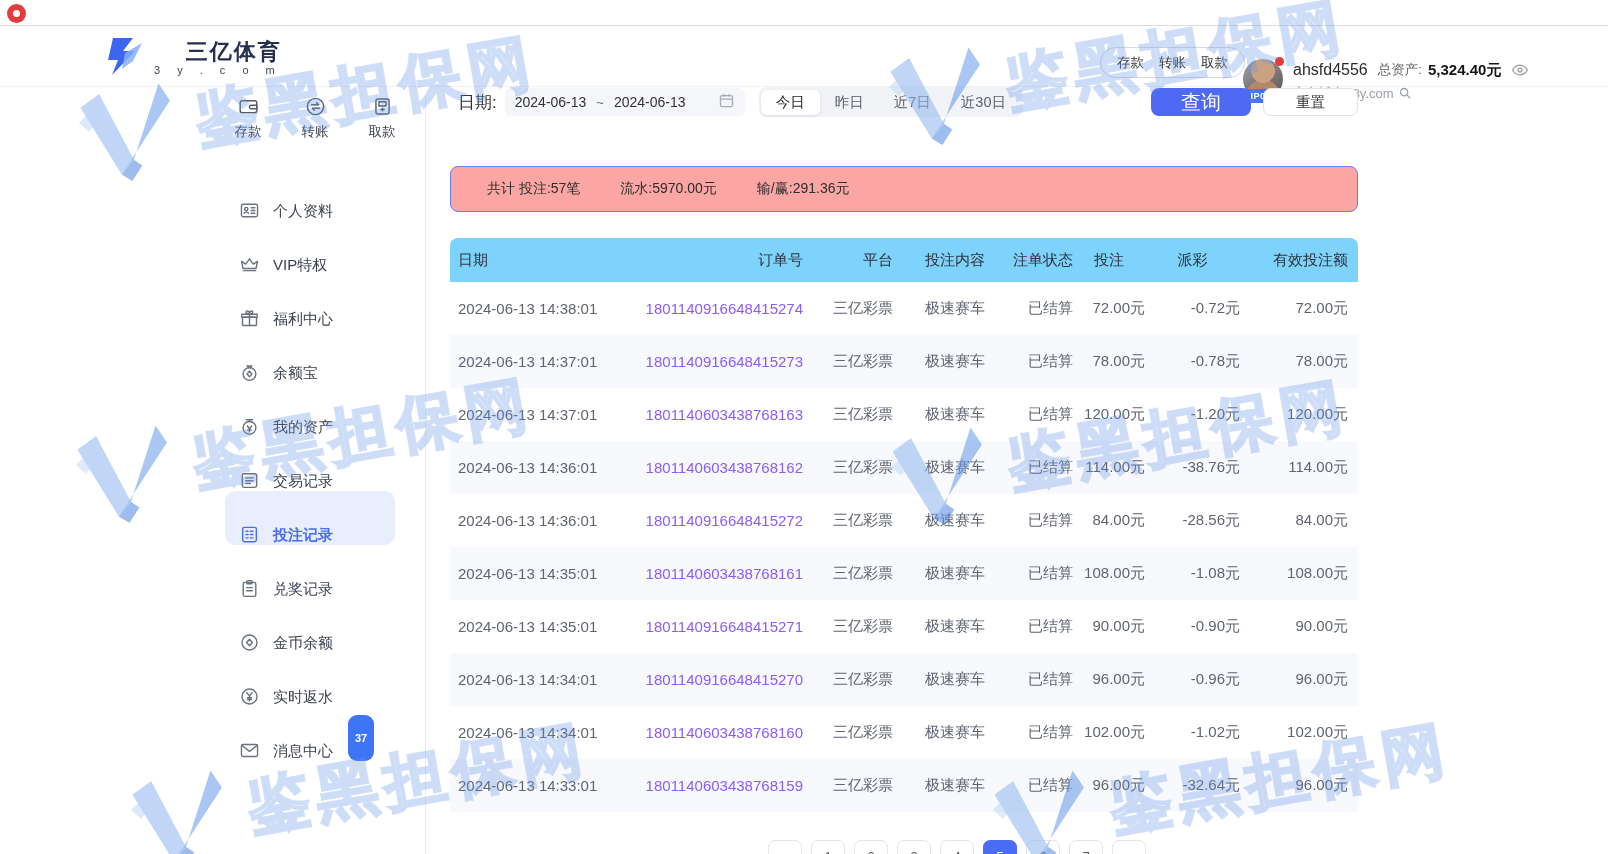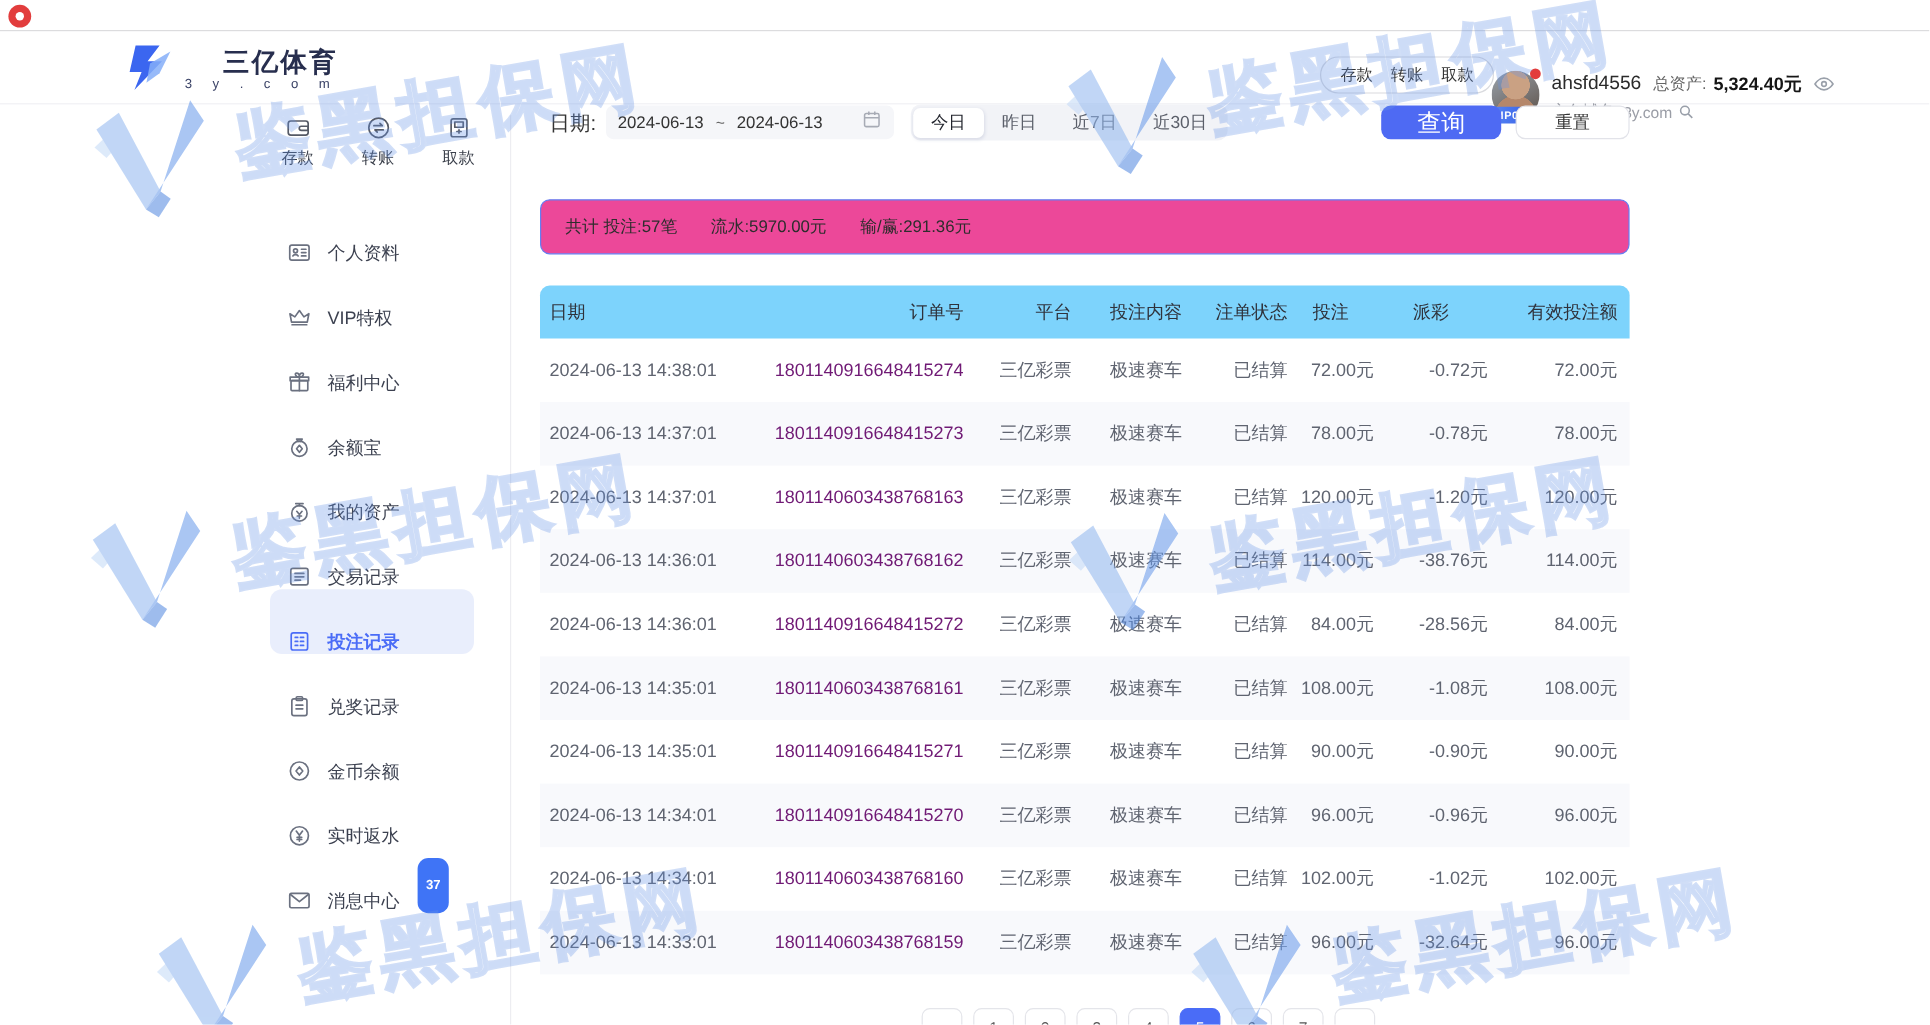--- a/index.html
+++ b/index.html
@@ -61,33 +61,33 @@
   .date-input .dval { font-size:14px; color:#333; }
   .date-input .tilde { font-size:13px; color:#666; }
   .date-input .cal { margin-left:auto; }
   .range-group { margin-left:14px; background:#f2f3f7; border-radius:8px; display:flex; padding:2px; height:30px; align-items:center; }
   .range-btn { font-size:14.5px; color:#5b5f6a; padding:3px 15px; border-radius:6px; cursor:pointer; white-space:nowrap; }
   .range-btn.active { background:#fff; color:#23262e; box-shadow:0 1px 3px rgba(40,60,120,.12); }
   .filter-actions { margin-left:auto; display:flex; gap:12px; }
   .btn-search { width:100px; height:28px; background:#4e6af3; color:#fff; font-size:20px; border:none; border-radius:8px; cursor:pointer; }
   .btn-reset { width:95px; height:28px; background:#fff; color:#333; font-size:14.5px; border:1px solid #e2e3e9; border-radius:8px; cursor:pointer; }
 
-  .summary-box { margin-top:50px; height:46px; border:1px solid #657ef2; border-radius:8px; background:#ec4899; display:flex; align-items:center; padding-left:20px; gap:28px; }
+  .summary-box { margin-top:50px; height:46px; border:1px solid #657ef2; border-radius:8px; background:#fca5a5; display:flex; align-items:center; padding-left:36px; gap:40px; }
   .summary-box span { font-size:14px; color:#2d2d2d; }
 
   .table { margin-top:26px; }
   .t-row { display:grid; grid-template-columns:165px 180px 90px 92px 88px 72px 95px 108px; align-items:center; padding-left:8px; }
   .t-head { height:44px; background:#7dd3fc; border-radius:8px 8px 0 0; }
   .t-head .cell { font-size:15px; color:#2f323b; }
   .t-body .t-row { height:53px; }
   .t-body .t-row:nth-child(even) { background:#f8f9fc; }
   .cell { font-size:15px; color:#5f6470; white-space:nowrap; }
   .c0 { text-align:left; }
   .c1, .c2, .c3, .c4 { text-align:right; }
-  .c1 { color:#701a75; }
+  .c1 { color:#8b5cf6; }
   .c5, .c6, .c7 { text-align:right; }
   .t-head .c5, .t-head .c6 { text-align:center; }
 
   .pagination { margin-top:28px; display:flex; gap:9px; padding-left:318px; }
   .pg-btn { width:34px; height:32px; border:1px solid #e4e5ea; border-radius:7px; background:#fff; font-size:13px; color:#555; display:flex; align-items:flex-end; justify-content:center; cursor:pointer; padding-bottom:7px; }
   .pg-btn.active { background:#4a6cf7; border-color:#4a6cf7; color:#fff; }
 
   
   .wm { position:absolute; display:flex; align-items:center; gap:16px; transform:rotate(-10deg); transform-origin:left center; opacity:.55; pointer-events:none; z-index:60; }
   .wm svg { width:104px; height:104px; flex:none; }

